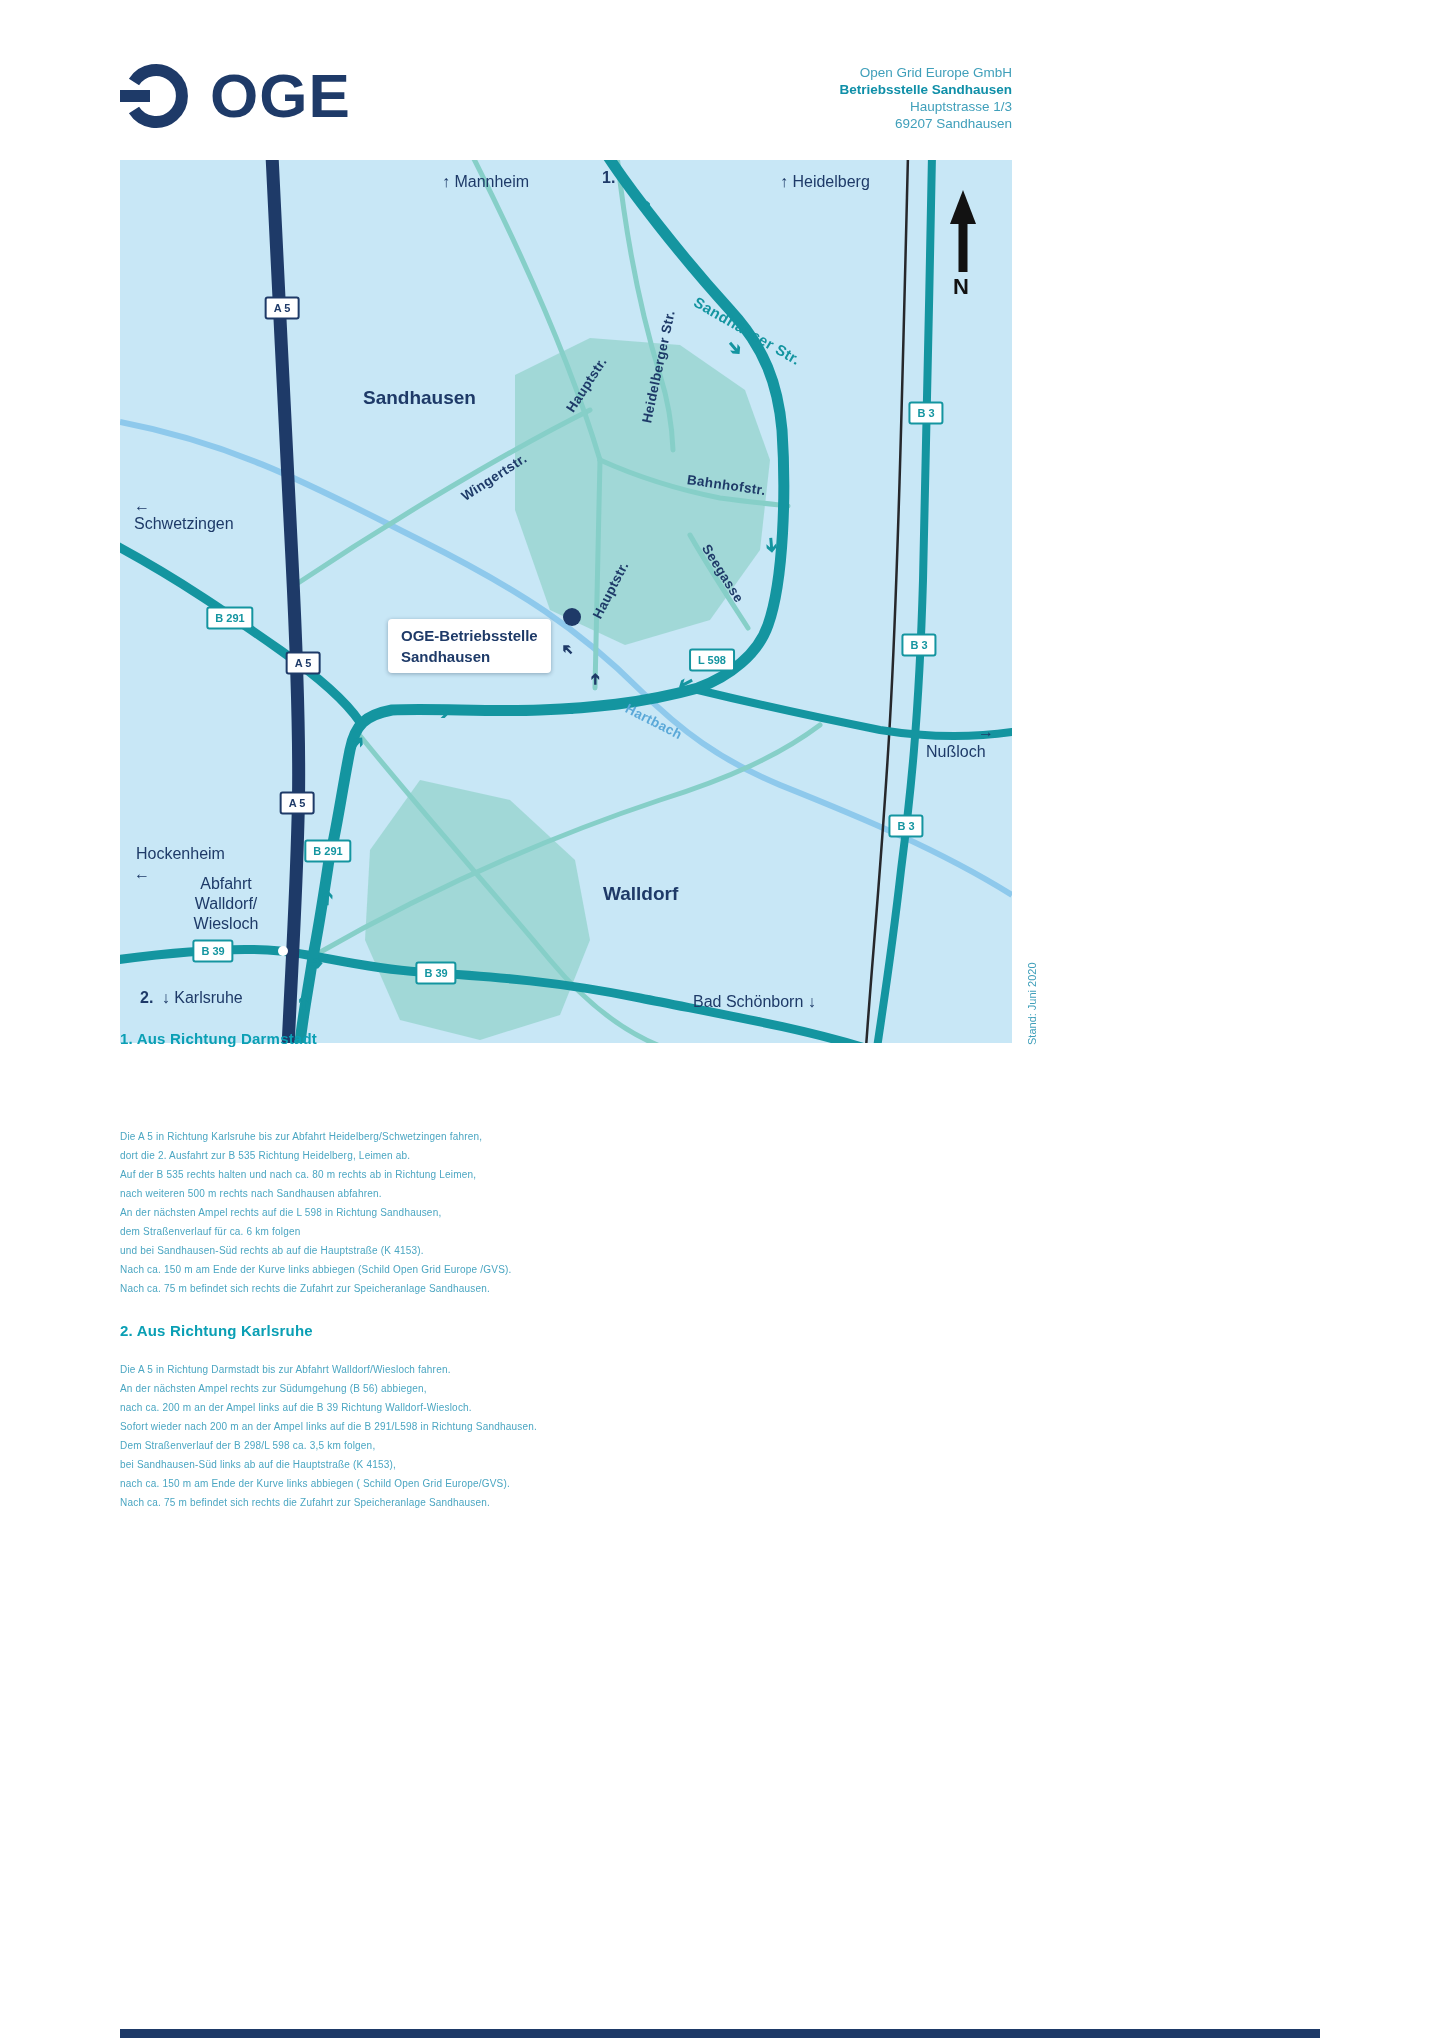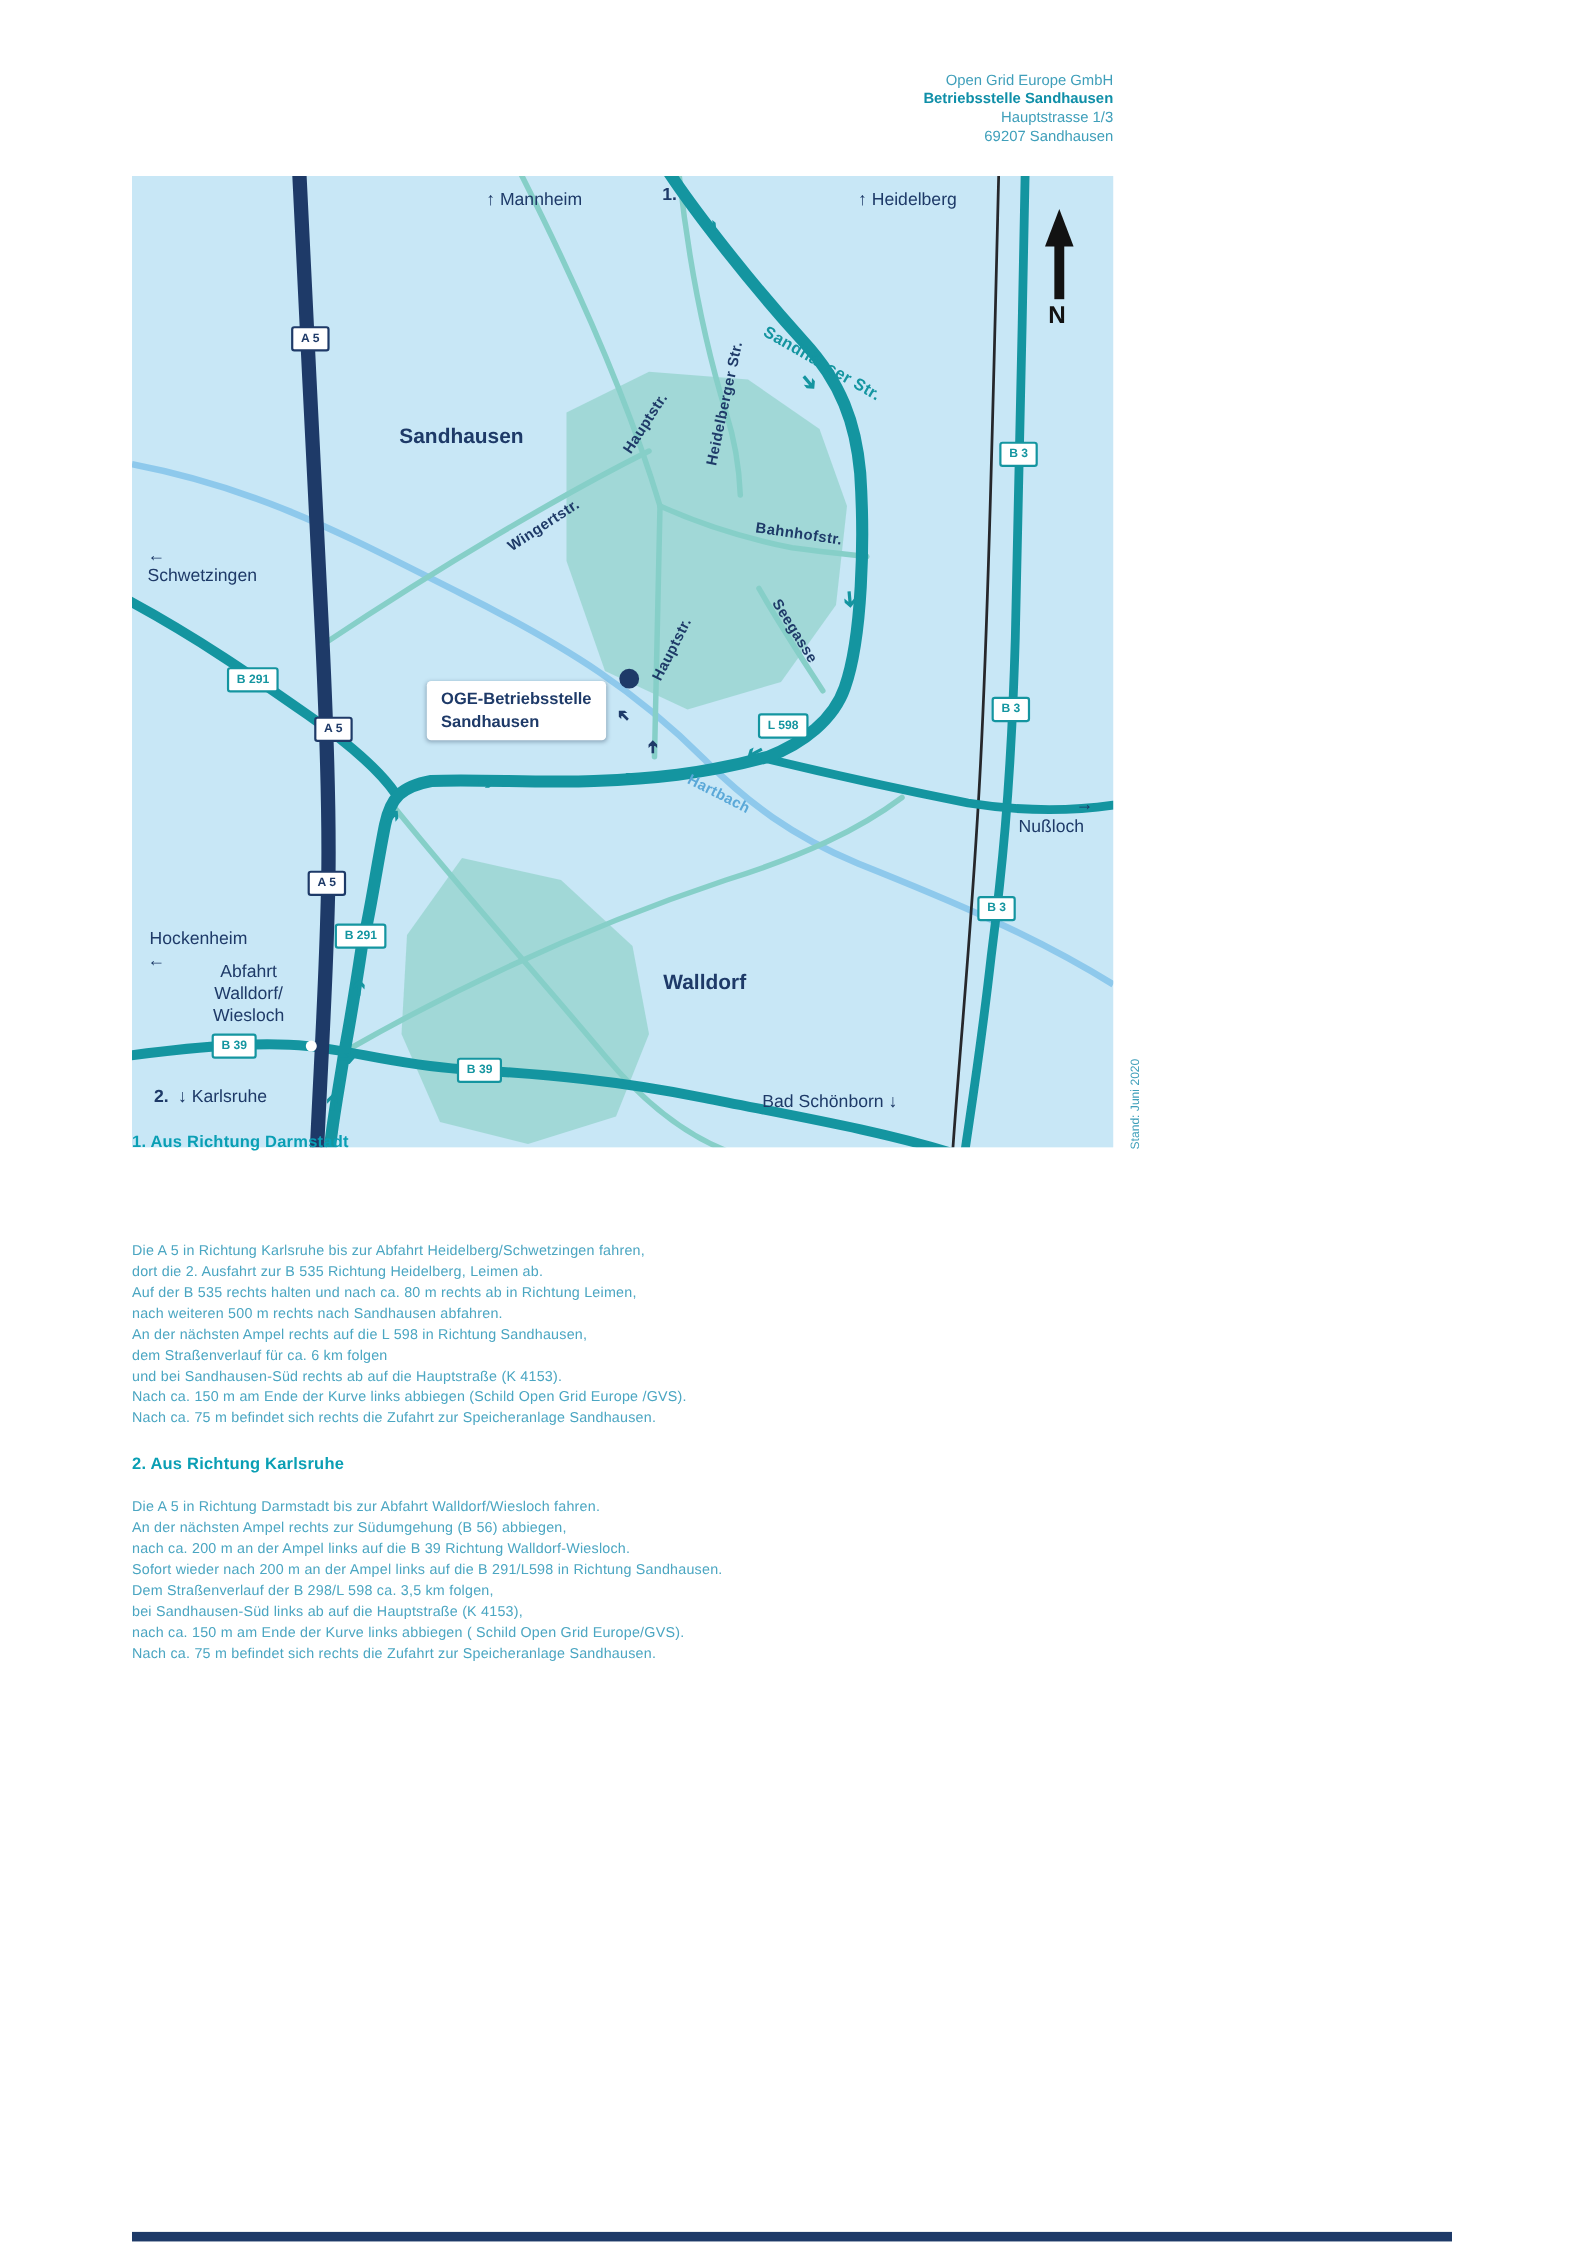--- a/index.html
+++ b/index.html
@@ -48,30 +48,37 @@
 
   .abfahrt { position:absolute; left:58px; top:714px; width:96px; text-align:center;
     color:#1e3a68; font-size:16px; line-height:20px; }
 
   .stand { position:absolute; left:1026px; top:933px; height:112px;
     writing-mode:vertical-rl; transform:rotate(180deg); font-size:11px; color:#3f9fba; }
 
   
   .section { position:absolute; left:120px; }
   .section-heading { font-size:15px; font-weight:bold; color:#0a9fb4; letter-spacing:0.2px; }
-  .section-lines { position:absolute; left:120px; font-size:13px; line-height:19px;
+  .section-lines { position:absolute; left:120px; font-size:10px; line-height:19px;
     color:#4ba6c2; letter-spacing:0.2px; white-space:nowrap; }
 
   .footer-bar { position:absolute; left:120px; top:2029px; width:1200px; height:9px; background:#1e3a68; }
 </style>
 </head>
 <body>
 
 <div class="page">
 
+  <div class="logo">
+    <svg class="logo-icon" viewBox="0 0 76 76">
+      <path d="M16 24 A26 26 0 1 1 16 52" fill="none" stroke="#1e3a68" stroke-width="12"></path>
+      <path d="M2 38 L32 38" fill="none" stroke="#1e3a68" stroke-width="12"></path>
+    </svg>
+    <div class="logo-text">OGE</div>
+  </div>
 
   <div class="address">
     <div>Open Grid Europe GmbH</div>
     <div class="addr-bold">Betriebsstelle Sandhausen</div>
     <div>Hauptstrasse 1/3</div>
     <div>69207 Sandhausen</div>
   </div>
 
   <div class="map">
     <svg class="map-svg" width="892" height="883" viewBox="0 0 892 883">

